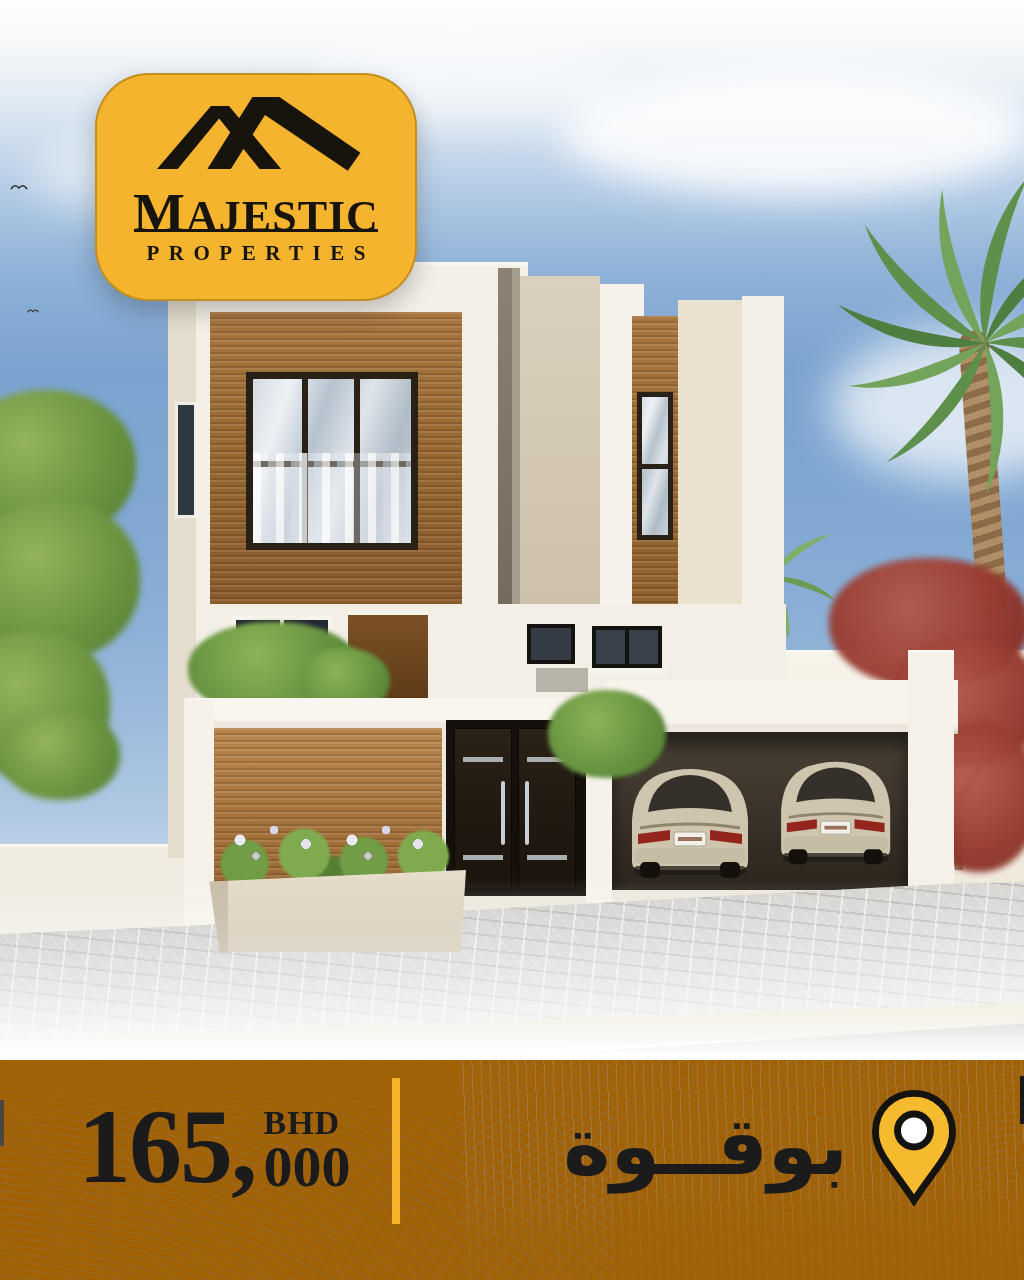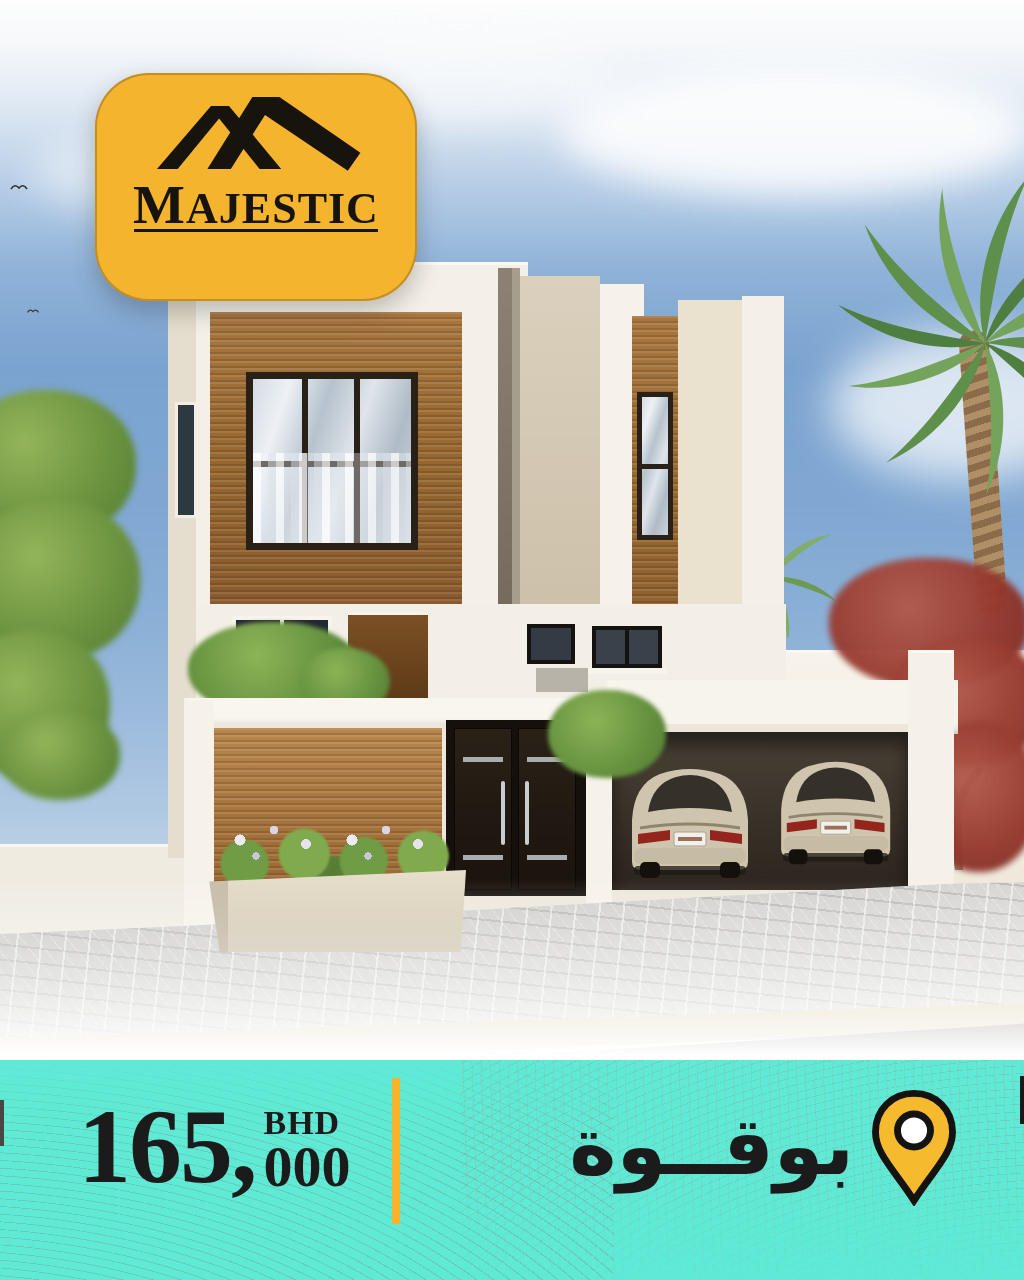--- a/index.html
+++ b/index.html
@@ -142,48 +142,48 @@
   .road{left:0;top:1008px;width:1024px;height:130px;
     clip-path:polygon(0 62%,100% 12%,100% 100%,0 100%);background:#7A756E;}
   .fade{left:0;top:878px;width:1024px;height:202px;
     background:linear-gradient(180deg,rgba(255,255,255,0) 0%,rgba(255,255,255,.55) 50%,#fff 88%);}
 
   
   .logo{left:95px;top:73px;width:322px;height:228px;border-radius:54px;
     background:var(--brand-yellow,#F4B42E);border:2px solid rgba(96,64,6,.32);
     box-shadow:0 10px 24px rgba(40,40,40,.28);text-align:center;}
   .logo-roof{left:50%;top:16px;transform:translateX(-50%);width:216px;height:84px;}
-  .logo-title{left:0;right:0;top:102px;position:absolute;display:block;
+  .logo-title{left:0;right:0;top:110px;position:absolute;display:block;
     font-family:"Liberation Serif",serif;font-weight:700;font-size:44px;letter-spacing:1px;
     color:#17130D;line-height:1;}
   .logo-title::first-letter{font-size:55px;}
   .logo-rule{left:50%;top:154px;transform:translateX(-50%);width:244px;height:3px;background:#17130D;}
   .logo-sub{left:0;right:0;top:166px;position:absolute;font-family:"Liberation Serif",serif;
     font-weight:600;font-size:21px;letter-spacing:9.5px;text-indent:9.5px;color:#17130D;}
 
   
-  .band{left:0;top:1060px;width:1024px;height:220px;background:#5eead4;}
+  .band{left:0;top:1060px;width:1024px;height:220px;background:#a16207;}
   .band::before{content:"";position:absolute;left:0;top:0;width:60%;height:100%;
     background:repeating-radial-gradient(ellipse 920px 540px at -10% 215%,
       rgba(130,130,130,.30) 0 1.5px,transparent 1.5px 13px);
     -webkit-mask-image:linear-gradient(180deg,transparent 0%,#000 32%);
     mask-image:linear-gradient(180deg,transparent 0%,#000 32%);}
   .band::after{content:"";position:absolute;right:0;top:0;width:55%;height:100%;
     background:repeating-linear-gradient(88deg,rgba(170,170,170,.30) 0 1px,transparent 1px 9px),
       repeating-radial-gradient(ellipse 720px 500px at 108% 235%,rgba(140,140,140,.28) 0 1px,transparent 1px 11px);
     -webkit-mask-image:linear-gradient(180deg,#000 0 55%,rgba(0,0,0,.35) 80%,rgba(0,0,0,.15) 100%);
     mask-image:linear-gradient(180deg,#000 0 55%,rgba(0,0,0,.35) 80%,rgba(0,0,0,.15) 100%);}
   .price{left:78px;top:44px;display:flex;color:var(--ink,#1B1B1B);z-index:2;
     font-family:"Liberation Serif",serif;font-weight:700;}
   .price-main{position:static;font-size:106px;line-height:.82;letter-spacing:-2px;}
   .price-stack{position:static;display:flex;flex-direction:column;margin-left:8px;padding-top:2px;}
   .price-cur{position:static;font-size:34px;letter-spacing:1px;line-height:1;}
   .price-thou{position:static;font-size:58px;line-height:.92;}
   .divider{left:392px;top:18px;width:8px;height:146px;background:var(--divider-yellow,#F6B32B);z-index:2;}
-  .loc{right:66px;top:28px;display:flex;align-items:center;gap:16px;z-index:2;}
+  .loc{right:66px;top:28px;display:flex;align-items:center;gap:22px;z-index:2;}
   .loc-text{position:static;direction:rtl;font-family:"DejaVu Sans",sans-serif;font-weight:700;
     font-size:80px;line-height:118px;color:var(--ink,#1B1B1B);letter-spacing:1px;}
   .pin{position:static;width:88px;height:118px;}
   .mark-left{left:0;top:40px;width:4px;height:46px;background:#4A4742;z-index:2;}
   .mark-right{right:0;top:16px;width:4px;height:48px;background:#191919;z-index:2;}
 </style>
 </head>
 <body>
 
 <div class="poster">
@@ -337,20 +337,21 @@
 
   <div class="fade"></div>
 
   <div class="logo">
     <svg class="logo-roof" viewBox="0 0 240 92">
       <path d="M10,86 L70,16 L90,16 L148,86 L124,86 L79,30 L33,86 Z" fill="#17130D"></path>
       <path d="M66,86 L116,6 L146,6 L236,68 L222,88 L130,26 L92,86 Z" fill="#17130D"></path>
     </svg>
     <span class="logo-title">MAJESTIC</span>
     <div class="logo-rule"></div>
+    <span class="logo-sub">PROPERTIES</span>
   </div>
 
   <div class="band">
     <div class="mark-left"></div>
     <div class="mark-right"></div>
     <div class="price">
       <span class="price-main">165,</span>
       <span class="price-stack">
         <span class="price-cur">BHD</span>
         <span class="price-thou">000</span>

